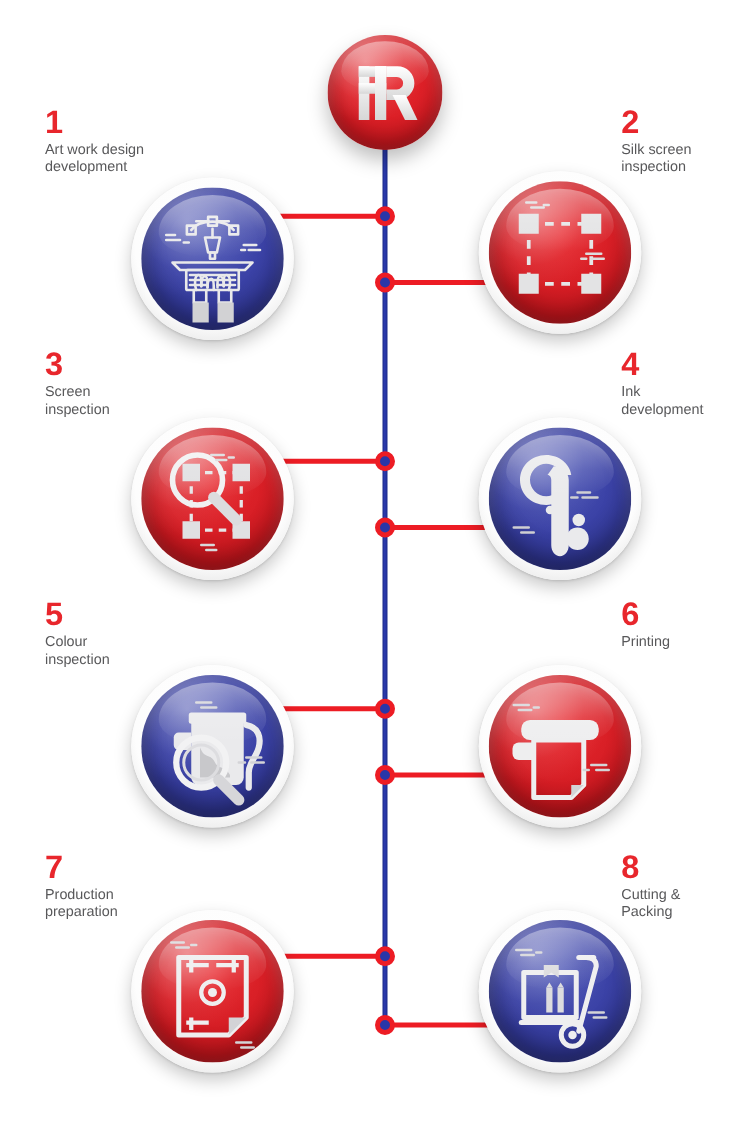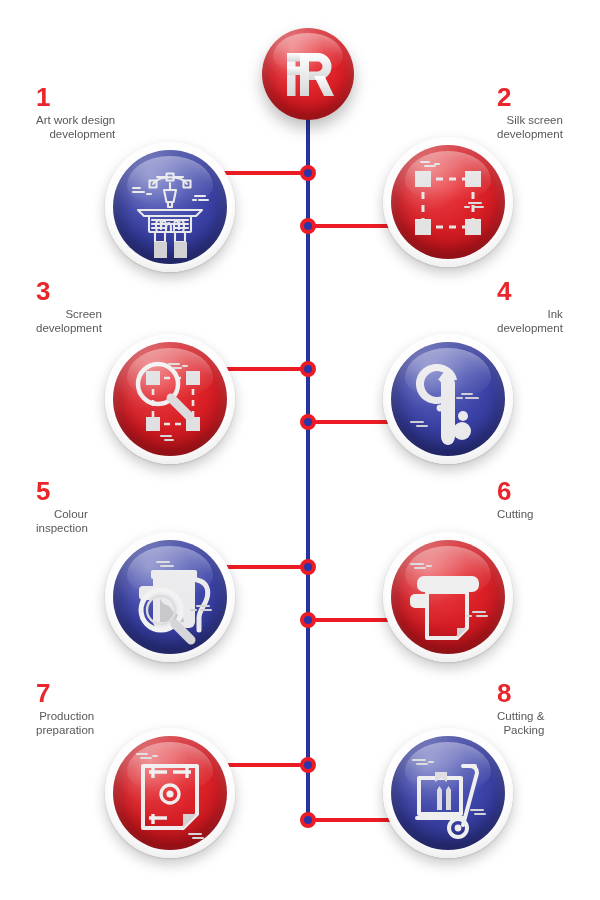--- a/index.html
+++ b/index.html
@@ -113,21 +113,20 @@
     color:#e8262c;
     line-height:26px;
     margin-bottom:4px;
     letter-spacing:0px;
   }
   .cap .txt{
     font-size:11.5px;
     color:#58585a;
     line-height:13.5px;
     white-space:pre-line;
-    text-align:right;
   }
   .cap.left{text-align:left;}
   .cap.right{text-align:left;}
 </style>
 </head>
 <body>
 
 <div id="stage">
 
   <div class="spine"></div>
@@ -200,21 +199,21 @@
       <path d="M78 58 h12 M82 62 h10 M74 62 h4"></path>
     </g>
   </svg>
           </div>
           <div class="gloss"></div>
         </div>
       </div>
       <div class="cap right" style="left: 497px; top: 84px;">
         <div class="num">2</div>
         <div class="txt">Silk screen
-development</div>
+inspection</div>
       </div>
       <div class="conn" style="left: 221px; width: 87px; top: 367px;"></div>
       <div class="node" style="left: 308px; top: 369px;"></div>
       <div class="badge red" style="left: 105px; top: 334px;">
         <div class="ring"></div>
         <div class="disc">
           <div class="art">
   <svg viewBox="0 0 114 114">
     <g stroke="#e6e6e7" stroke-width="2.6" fill="none" stroke-dasharray="6 5">
       <path d="M40 36 H80"></path>
@@ -237,21 +236,21 @@
       <path d="M48 94 h10 M52 98 h8"></path>
     </g>
   </svg>
           </div>
           <div class="gloss"></div>
         </div>
       </div>
       <div class="cap left" style="left: 36px; top: 278px;">
         <div class="num">3</div>
         <div class="txt">Screen
-development</div>
+inspection</div>
       </div>
       <div class="conn" style="left: 308px; width: 89px; top: 420px;"></div>
       <div class="node" style="left: 308px; top: 422px;"></div>
       <div class="badge blue" style="left: 383px; top: 334px;">
         <div class="ring"></div>
         <div class="disc">
           <div class="art">
   <svg viewBox="0 0 114 114">
     <g fill="#eaeaec">
       <path d="M46 22 c-12 0 -21 9 -21 20 c0 11 9 20 21 20 c3 0 6 -1 8 -2 v-8 c-2 2 -5 3 -8 3 c-7 0 -13 -6 -13 -13 c0 -7 6 -13 13 -13 c6 0 11 4 12 9 h8 c-1 -9 -10 -16 -20 -16 z"></path>
@@ -328,21 +327,21 @@
       <path d="M20 24 h12 M24 28 h10 M36 26 h4"></path>
       <path d="M82 72 h12 M86 76 h10 M76 76 h4"></path>
     </g>
   </svg>
           </div>
           <div class="gloss"></div>
         </div>
       </div>
       <div class="cap right" style="left: 497px; top: 478px;">
         <div class="num">6</div>
-        <div class="txt">Cutting</div>
+        <div class="txt">Printing</div>
       </div>
       <div class="conn" style="left: 221px; width: 87px; top: 763px;"></div>
       <div class="node" style="left: 308px; top: 765px;"></div>
       <div class="badge red" style="left: 105px; top: 728px;">
         <div class="ring"></div>
         <div class="disc">
           <div class="art">
   <svg viewBox="0 0 114 114">
     <path d="M30 30 h54 v48 l-14 14 h-40 z" fill="none" stroke="#eeeeef" stroke-width="4" stroke-linejoin="round"></path>
     <path d="M84 78 h-14 v14 z" fill="#d3d3d6"></path>

